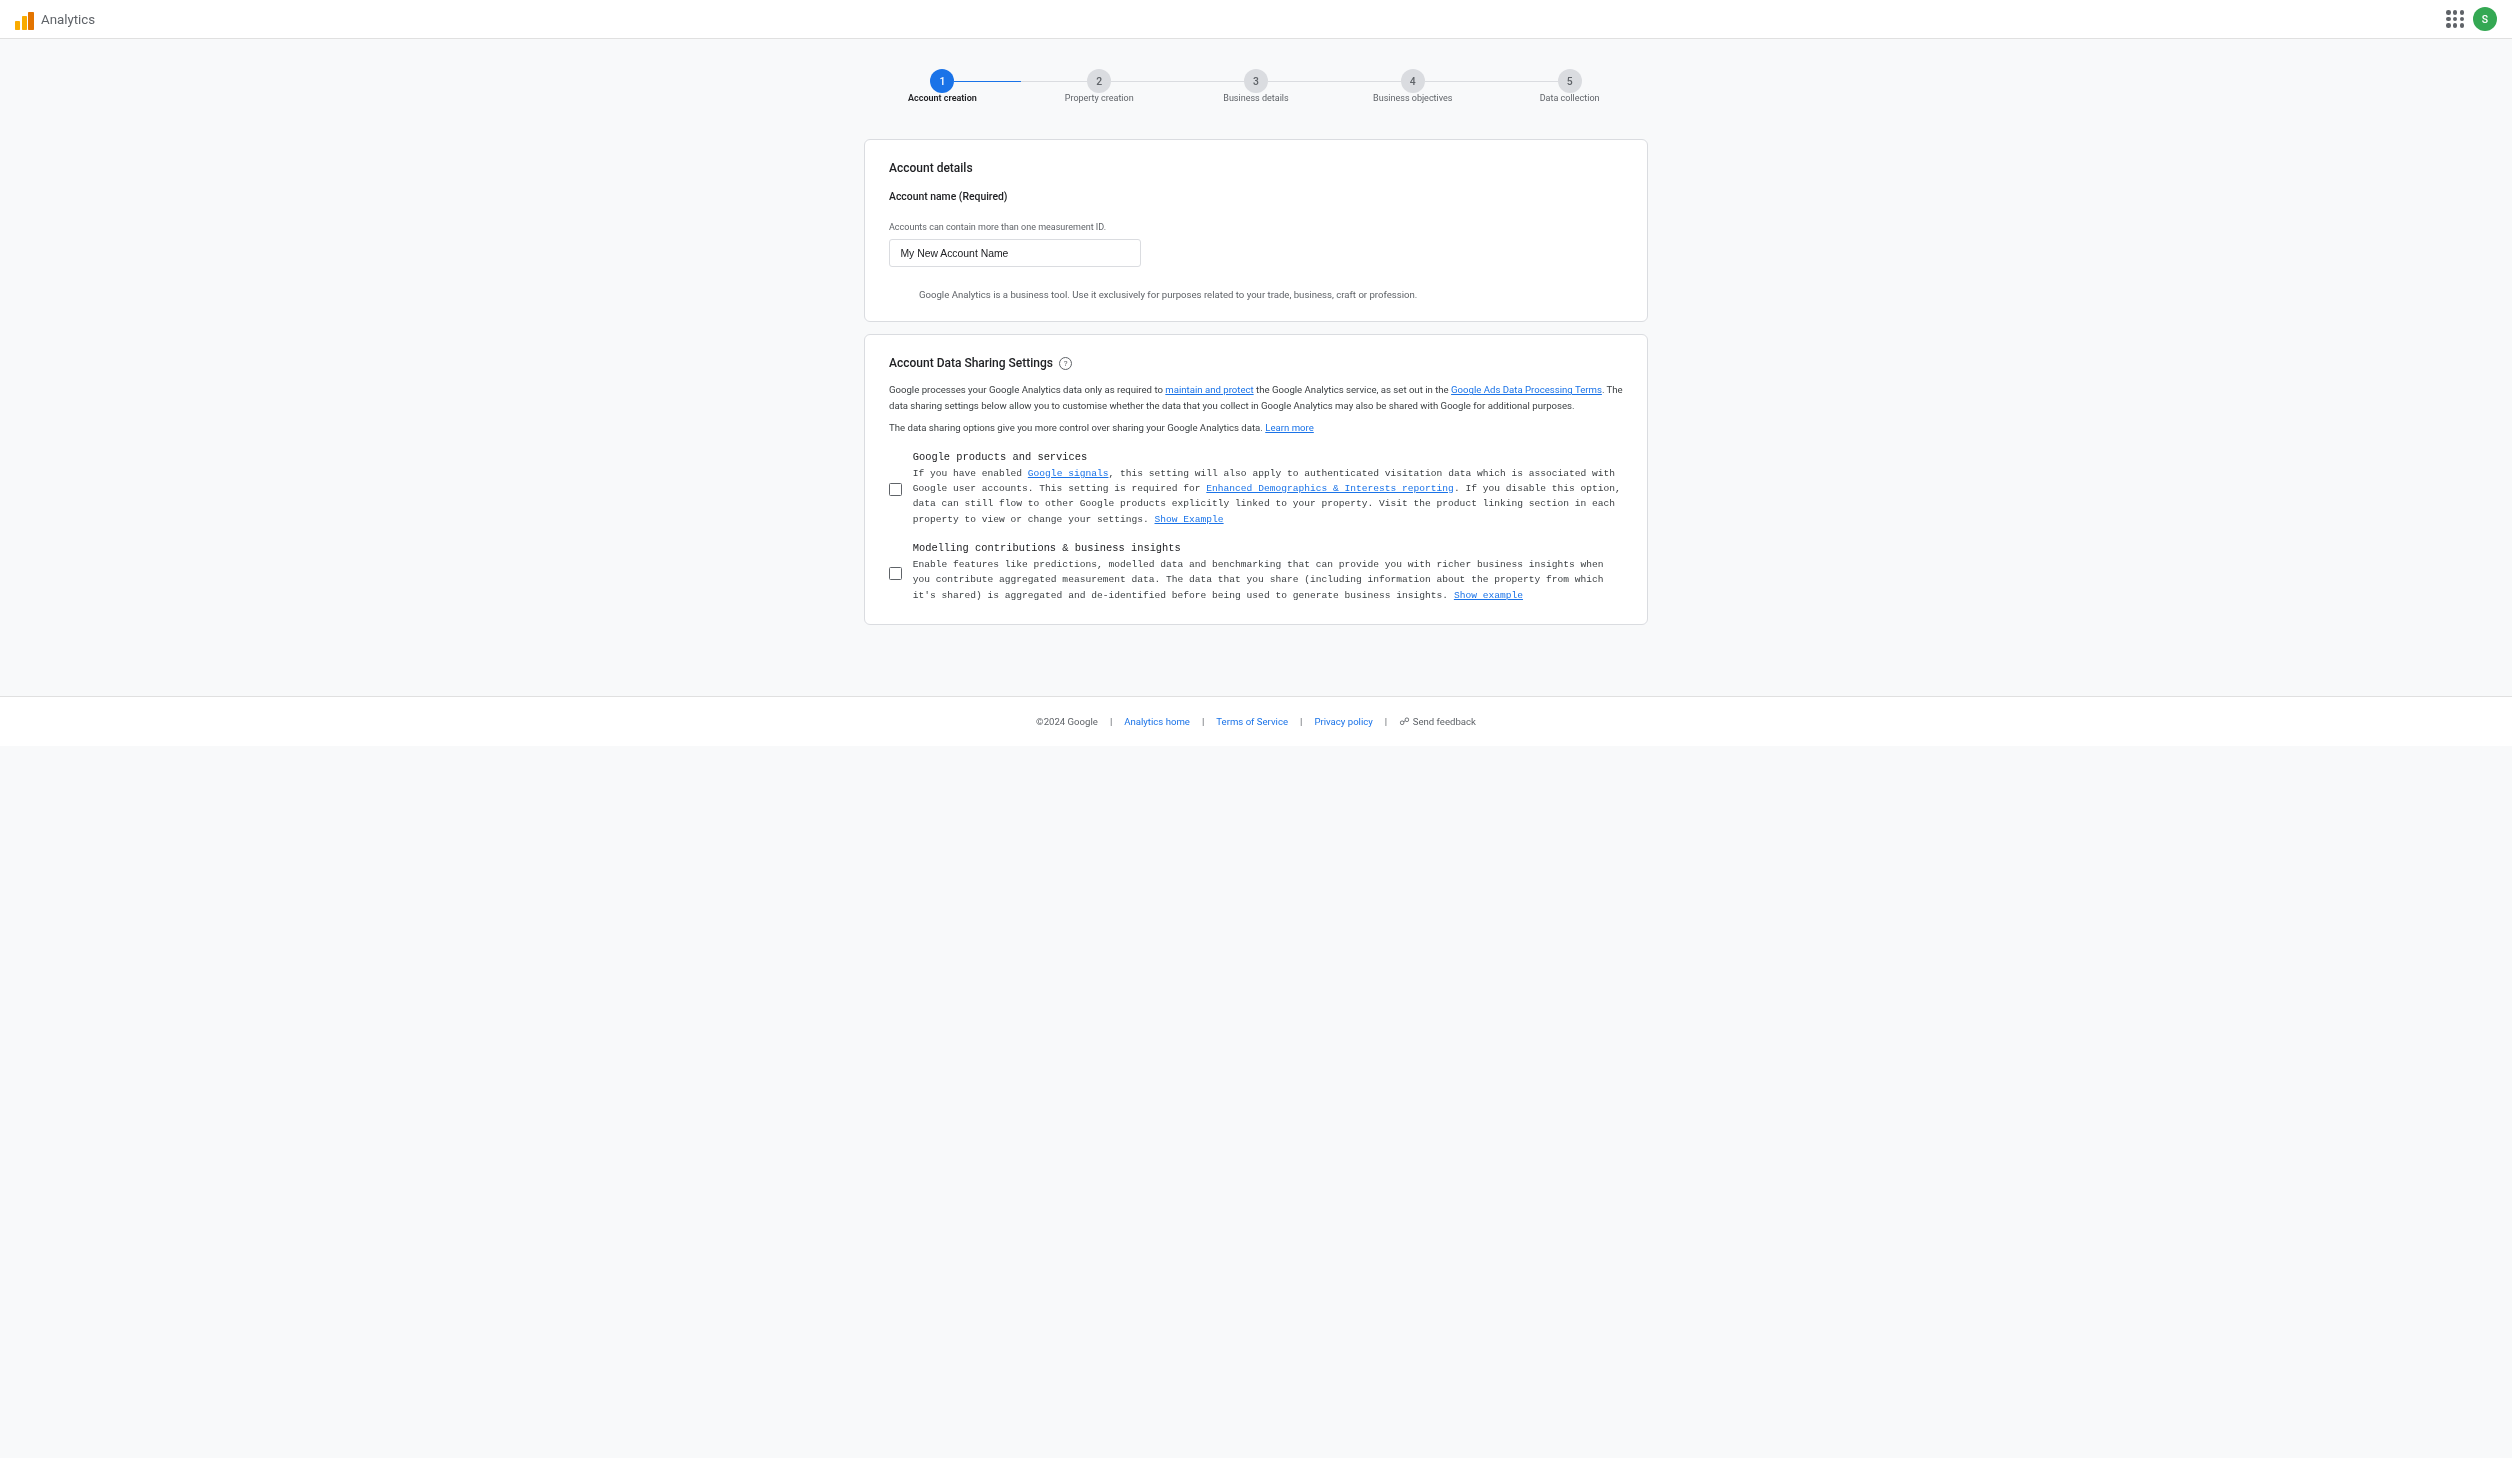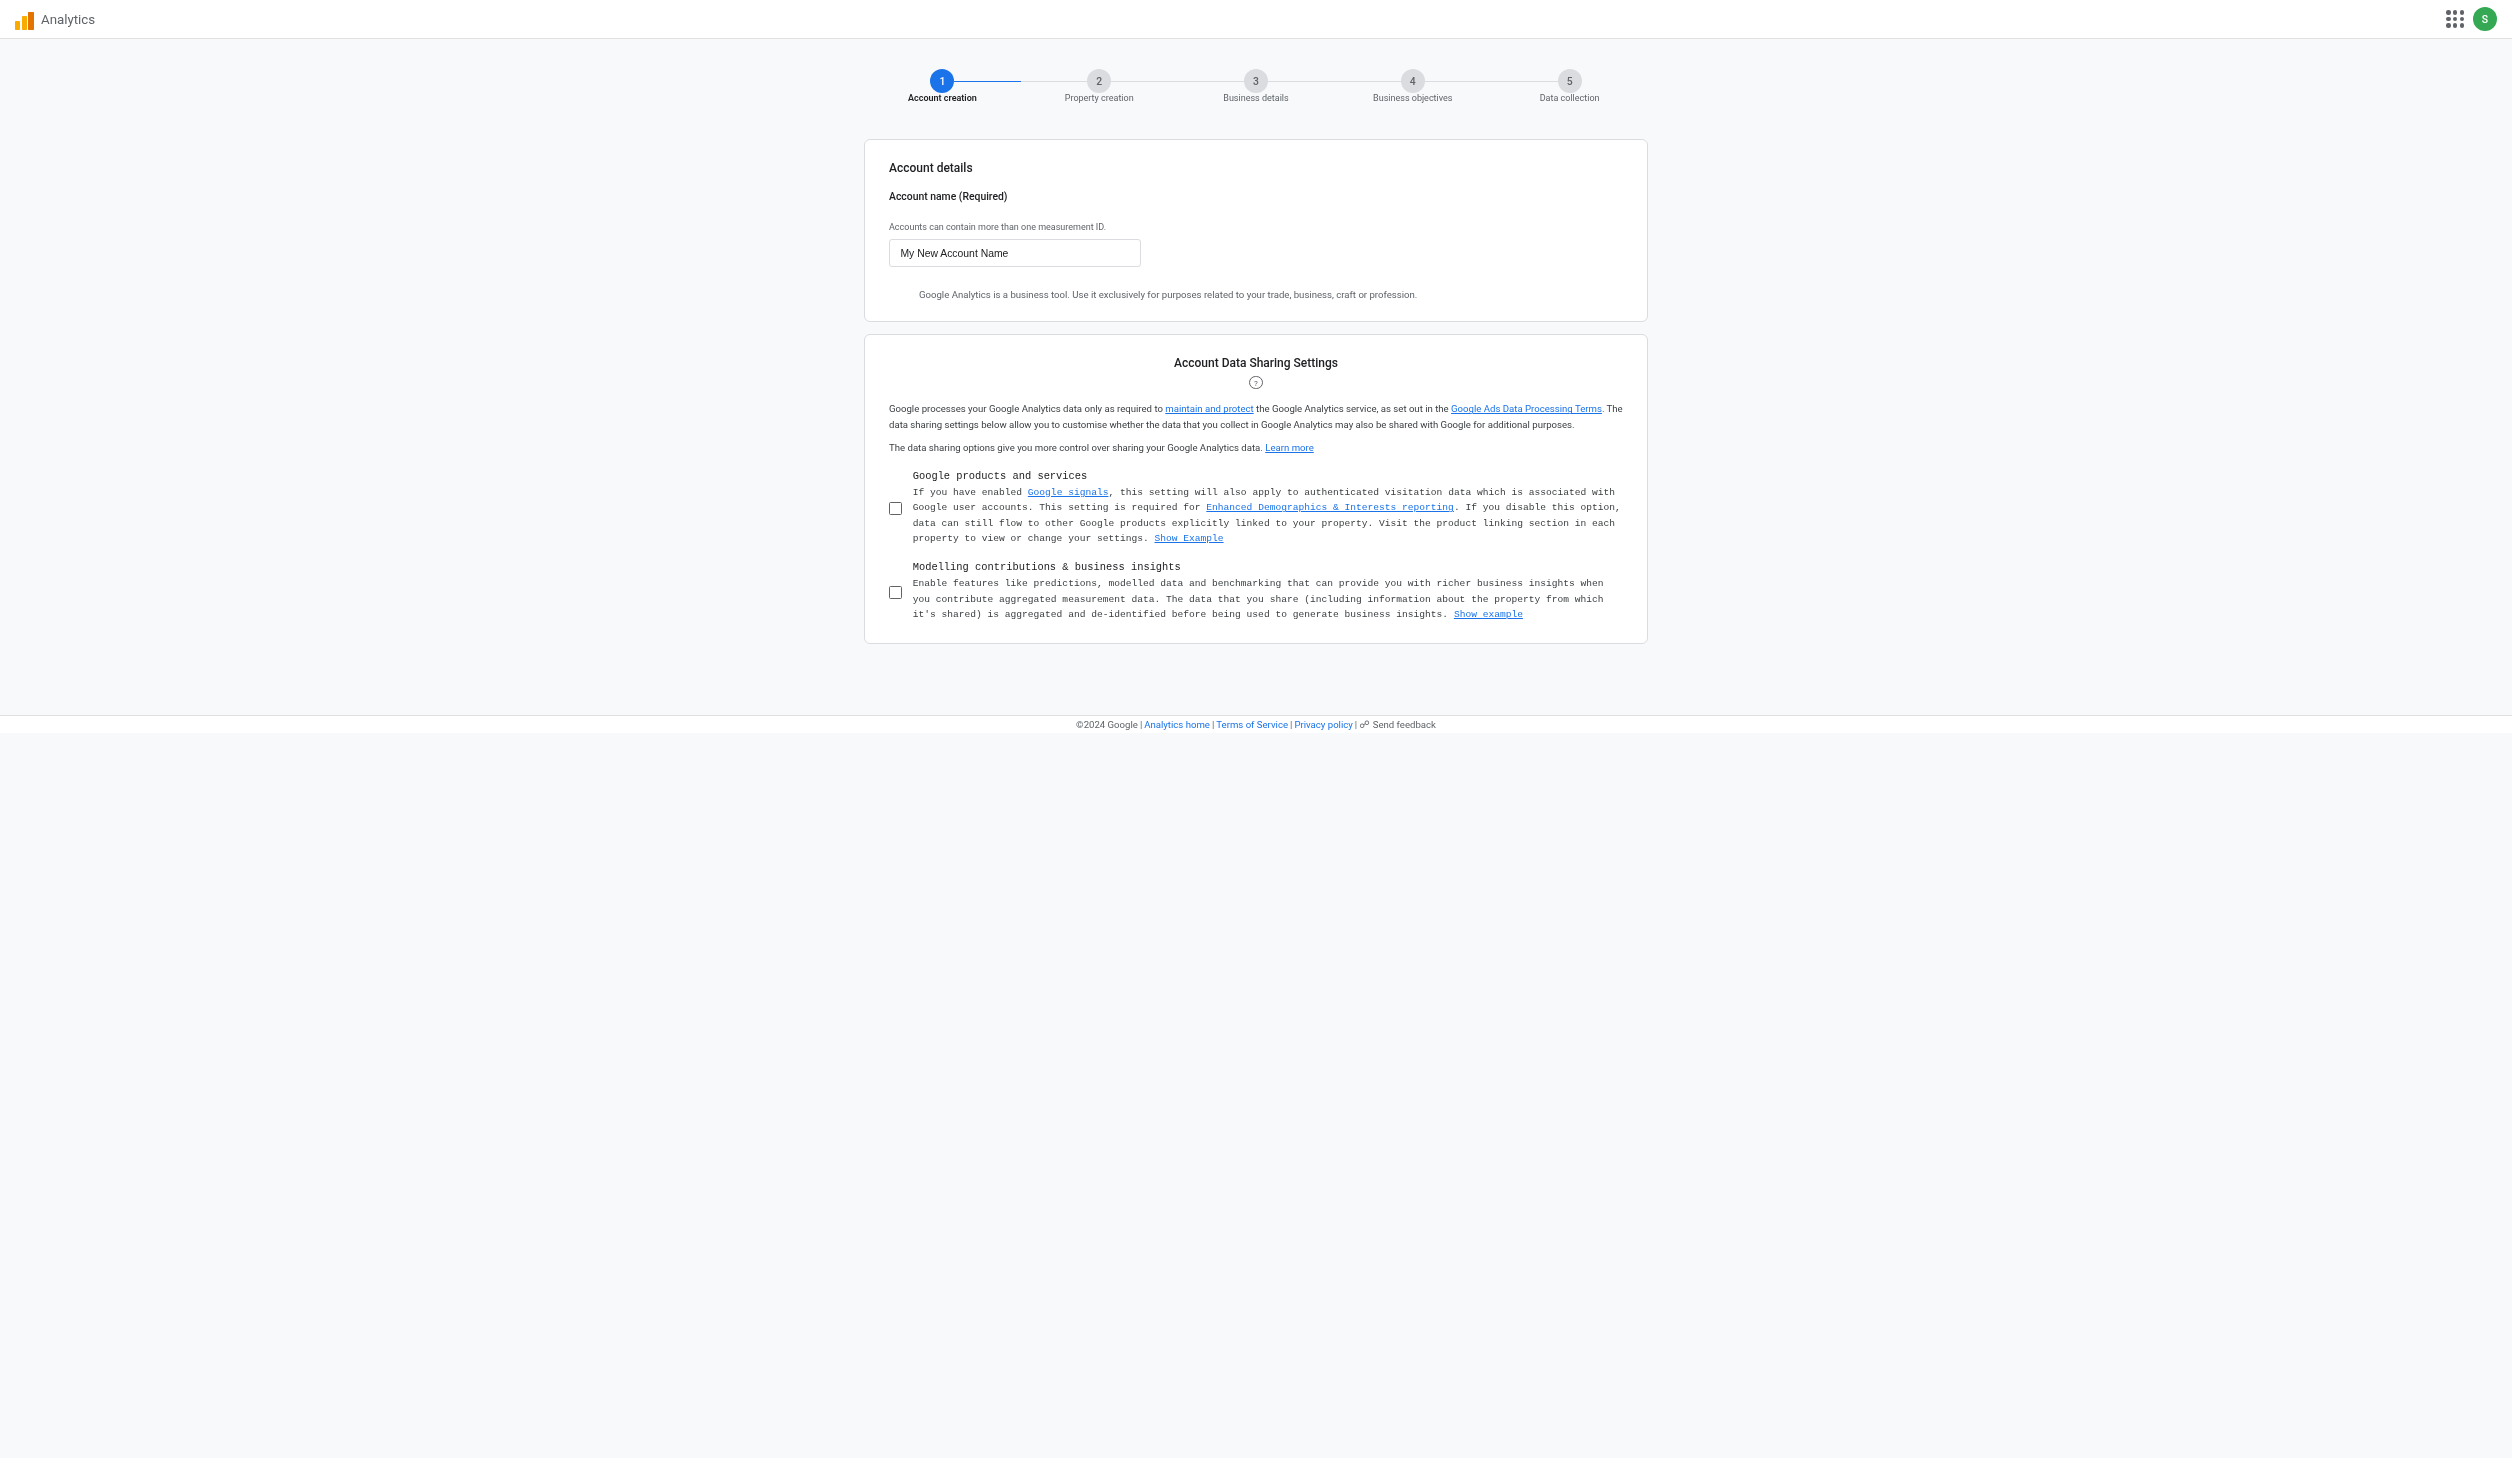--- a/index.html
+++ b/index.html
@@ -201,21 +201,20 @@
       color: #5f6368;
       margin-top: 22px;
       padding-left: 30px;
     }
     
     .sharing-header {
       display: flex;
       align-items: center;
       gap: 6px;
       margin-bottom: 12px;
-      flex-direction: column;
     }
     .sharing-title {
       font-size: 12px;
       font-weight: 500;
       color: #202124;
     }
     .help-icon {
       width: 13.3px;
       height: 13.3px;
       border-radius: 50%;
@@ -266,27 +265,27 @@
       margin-bottom: 3px;
     }
     .checkbox-desc {
       font-size: 9.6px;
       color: #3c4043;
       line-height: 1.6;
     }
     
     .footer {
       text-align: center;
-      padding: 2px;
+      padding: 18px;
       font-size: 9.6px;
       color: #5f6368;
       display: flex;
       justify-content: center;
       align-items: center;
-      gap: 2px;
+      gap: 12px;
       border-top: 0.7px solid #e0e0e0;
       background: #fff;
     }
     .footer-link {
       color: #1a73e8;
       text-decoration: none;
       cursor: pointer;
     }
     .footer-sep {
       color: #5f6368;

